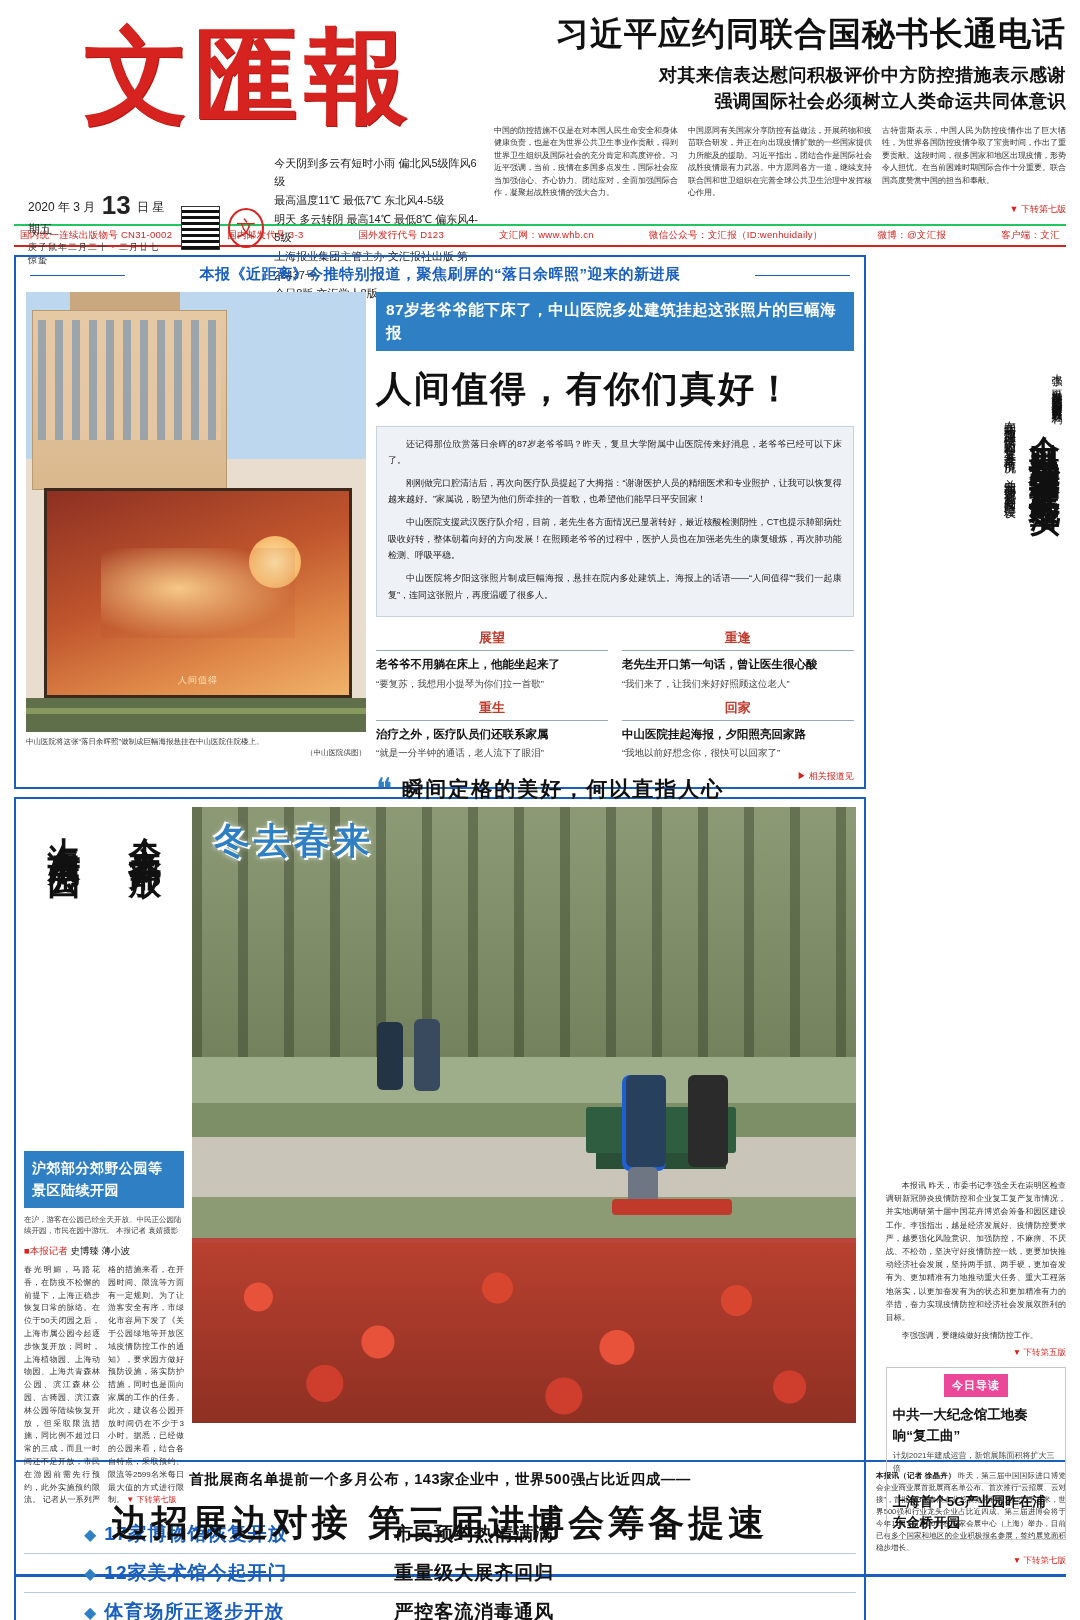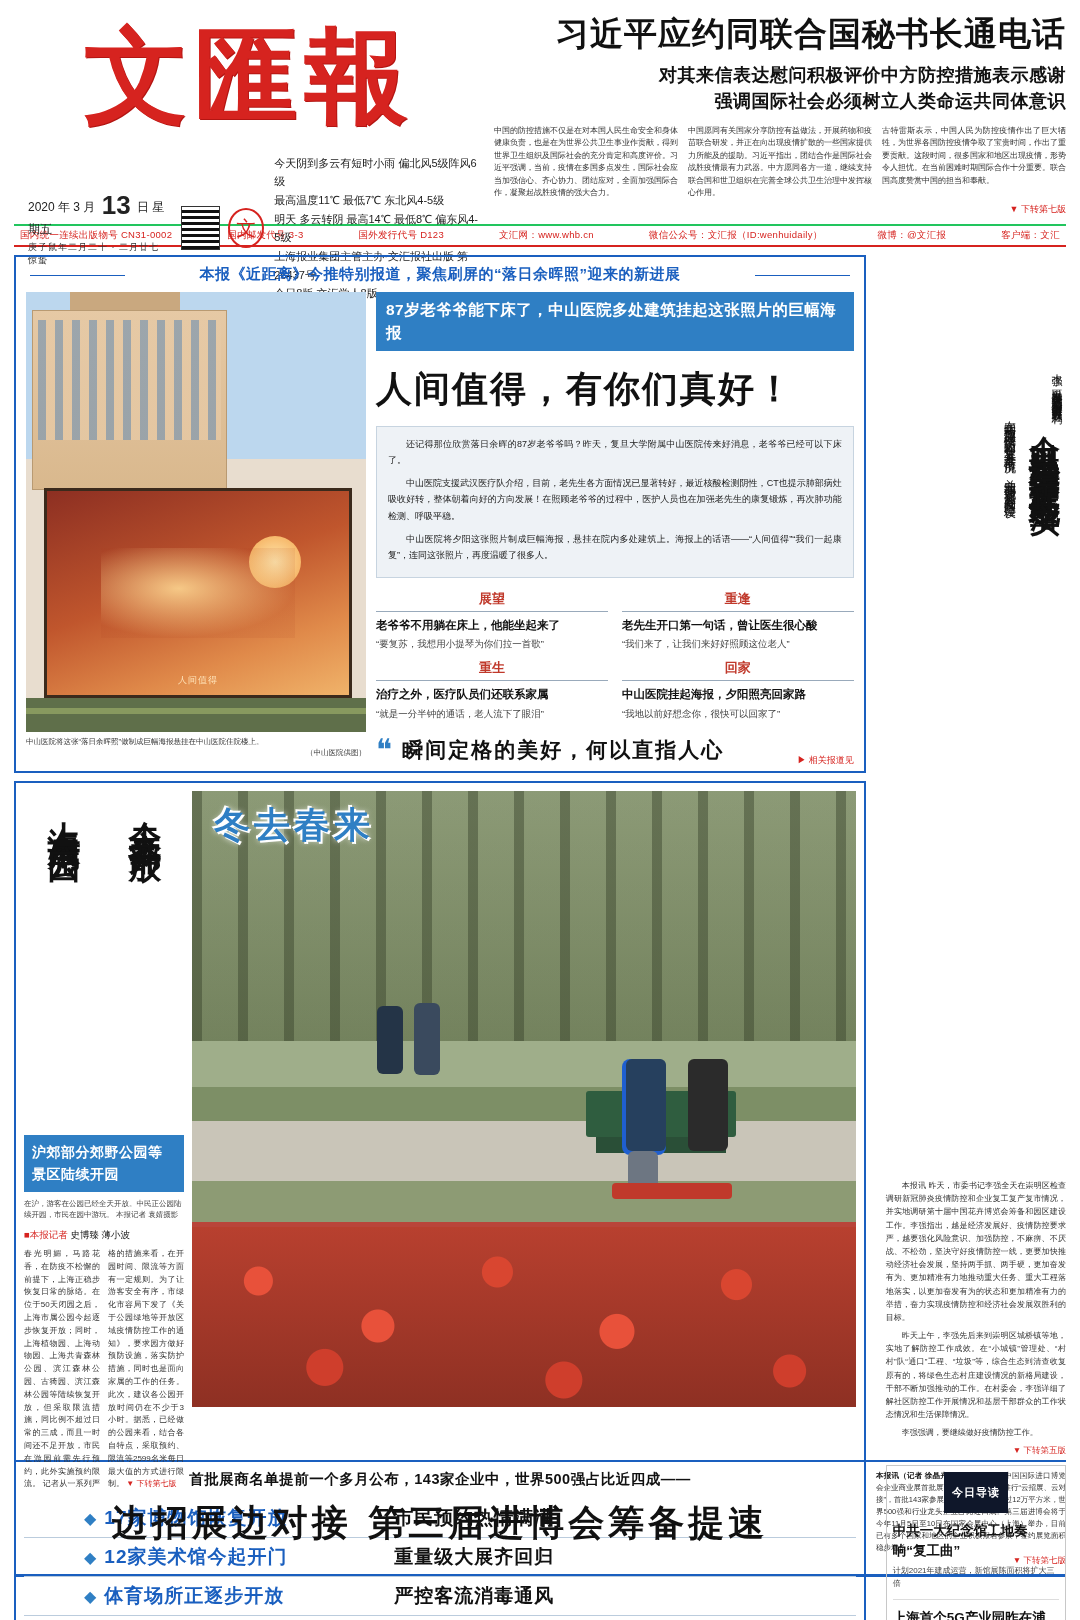--- a/index.html
+++ b/index.html
@@ -217,22 +217,22 @@
     letter-spacing:4px; color:#111;
   }
   .r-kicker { writing-mode:vertical-rl; text-orientation:upright; font-size:12px;
       letter-spacing:2px; color:#111; height:340px;}
   .r-body { font-size:8px; line-height:1.65; text-align:justify; color:#333; margin-top:8px; }
   .r-body p { margin:0 0 5px; text-indent:2em; }
   .r-jump { color:#d6231f; font-size:8.5px; text-align:right; }
 
   .todaybox { border:1px solid #c8c8c8; margin-top:8px; padding:6px; }
   .todaybox .hdr { text-align:center; }
-  .todaybox .hdr .t { display:inline-block; background:#0f172a; color:#fff; font-size:11px;
-      padding:13px 8px; font-weight:bold; letter-spacing:1px; }
+  .todaybox .hdr .t { display:inline-block; background:#ec4899; color:#fff; font-size:11px;
+      padding:4px 8px; font-weight:bold; letter-spacing:1px; }
   .tb-item { margin-top:8px; }
   .tb-item .h { font-size:13.5px; font-weight:bold; line-height:1.5; color:#111; }
   .tb-item .d { font-size:8px; line-height:1.6; color:#444; margin-top:4px; }
   .tb-sep { border-top:1px solid #ddd; margin-top:8px; }
 
   
   .bottom { border-top:2px solid #1a5fbf; padding-top:8px; display:flex; }
   .bottom-main { flex:1; }
   .bottom-kicker { text-align:center; font-size:14.5px; font-weight:bold; color:#111; letter-spacing:0.5px;}
   .bottom-head { text-align:center; font-family:"DejaVu Serif",serif; font-size:36px;
@@ -318,20 +318,21 @@
               <span>中山医院将这张“落日余晖照”做制成巨幅海报悬挂在中山医院住院楼上。</span>
               <span class="cred">（中山医院供图）</span>
             </div>
           </div>
 
           <div class="fi-right">
             <div class="blue-kicker">87岁老爷爷能下床了，中山医院多处建筑挂起这张照片的巨幅海报</div>
             <div class="hl-big">人间值得，有你们真好！</div>
             <div class="lead-box">
               <p>还记得那位欣赏落日余晖的87岁老爷爷吗？昨天，复旦大学附属中山医院传来好消息，老爷爷已经可以下床了。</p>
+              <p>刚刚做完口腔清洁后，再次向医疗队员提起了大拇指：“谢谢医护人员的精细医术和专业照护，让我可以恢复得越来越好。”家属说，盼望为他们所牵挂的一首歌，也希望他们能早日平安回家！</p>
               <p>中山医院支援武汉医疗队介绍，目前，老先生各方面情况已显著转好，最近核酸检测阴性，CT也提示肺部病灶吸收好转，整体朝着向好的方向发展！在照顾老爷爷的过程中，医护人员也在加强老先生的康复锻炼，再次肺功能检测、呼吸平稳。</p>
               <p>中山医院将夕阳这张照片制成巨幅海报，悬挂在院内多处建筑上。海报上的话语——“人间值得”“我们一起康复”，连同这张照片，再度温暖了很多人。</p>
             </div>
 
             <div class="sub-grid">
               <div class="sub-item">
                 <div class="tag">展望</div>
                 <div class="line"></div>
                 <div class="t1">老爷爷不用躺在床上，他能坐起来了</div>
                 <div class="t2">“要复苏，我想用小提琴为你们拉一首歌”</div>
@@ -427,21 +428,20 @@
     </div>
 
     <div class="right-col">
       <div class="r-head">李强：以更加奋发有为状态和更加精准有力举措奋力夺取双胜利</div>
       <div class="r-title-wrap">
         <div class="r-title">全力以赴推动重大任务重大工程落地落实</div>
         <div class="r-kicker">在崇明检查调研疫情防控和企业复工复产复市情况，并实地调研花博会筹备和园区建设</div>
       </div>
       <div class="r-body">
         <p>本报讯 昨天，市委书记李强全天在崇明区检查调研新冠肺炎疫情防控和企业复工复产复市情况，并实地调研第十届中国花卉博览会筹备和园区建设工作。李强指出，越是经济发展好、疫情防控要求严，越要强化风险意识、加强防控，不麻痹、不厌战、不松劲，坚决守好疫情防控一线，更要加快推动经济社会发展，坚持两手抓、两手硬，更加奋发有为、更加精准有力地推动重大任务、重大工程落地落实，以更加奋发有为的状态和更加精准有力的举措，奋力实现疫情防控和经济社会发展双胜利的目标。</p>
-        <p>昨天上午，李强先后来到崇明区城桥镇等地，实地了解防控工作成效。在“小城镇”管理处、“村村”队“通口”工程、“垃圾”等，综合生态到清查收复原有的，将绿色生态村庄建设情况的新格局建设，干部不断加强推动的工作。在村委会，李强详细了解社区防控工作开展情况和基层干部群众的工作状态情况和生活保障情况。</p>
         <p>李强强调，要继续做好疫情防控工作。</p>
       </div>
       <div class="r-jump">▼ 下转第五版</div>
 
       <div class="todaybox">
         <div class="hdr">
           <span class="t">今日导读</span>
         </div>
         <div class="tb-item">
           <div class="h">中共一大纪念馆工地奏响“复工曲”</div>

